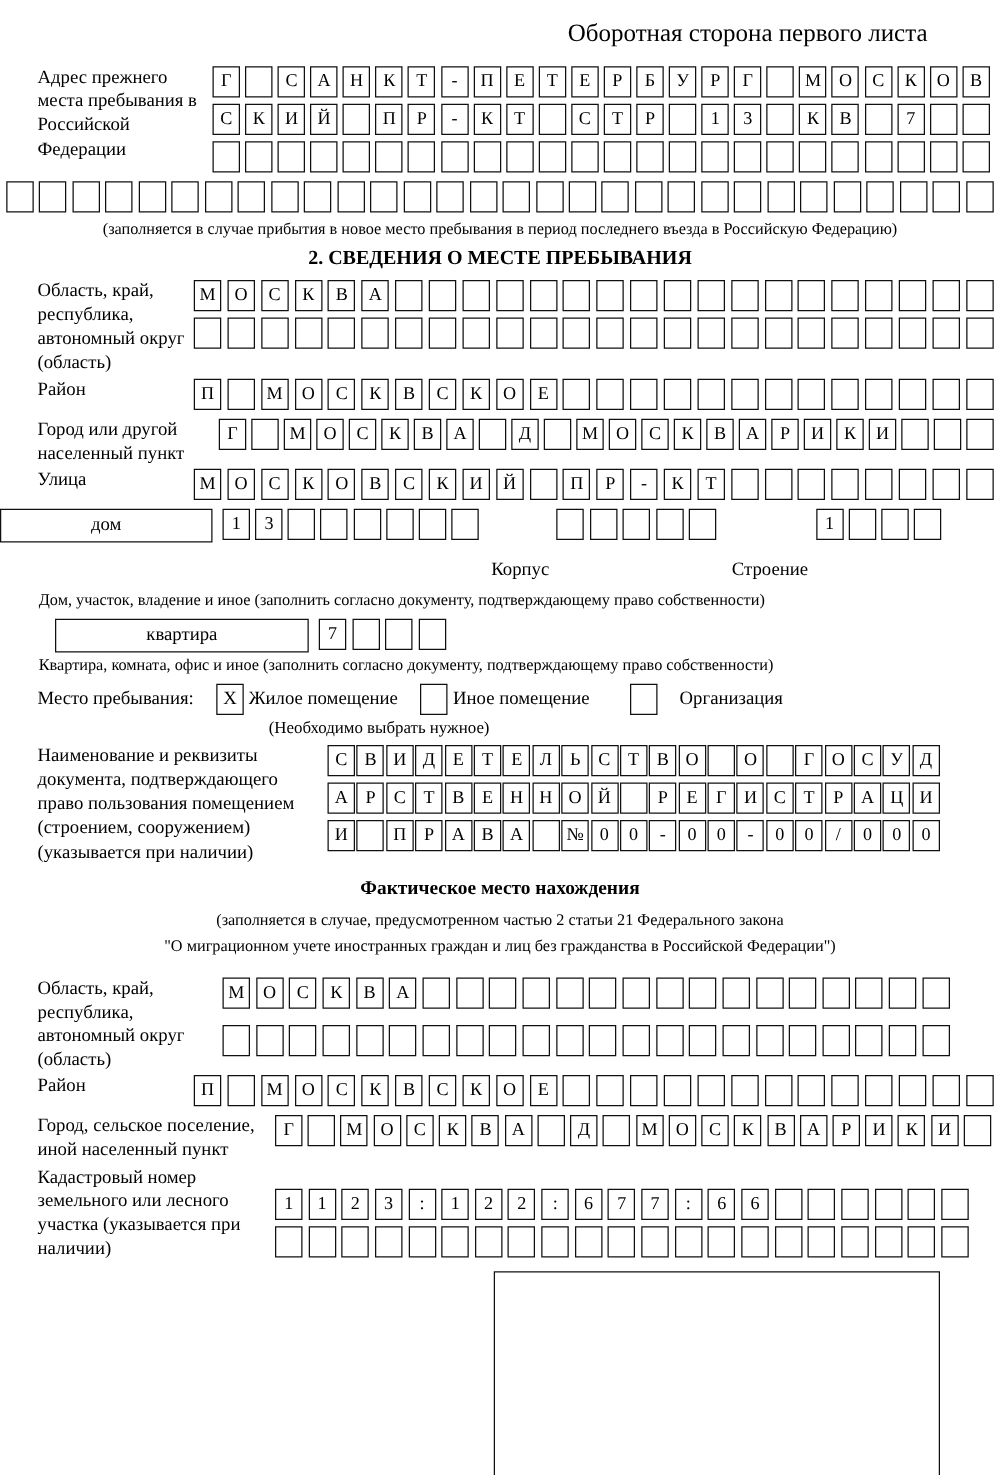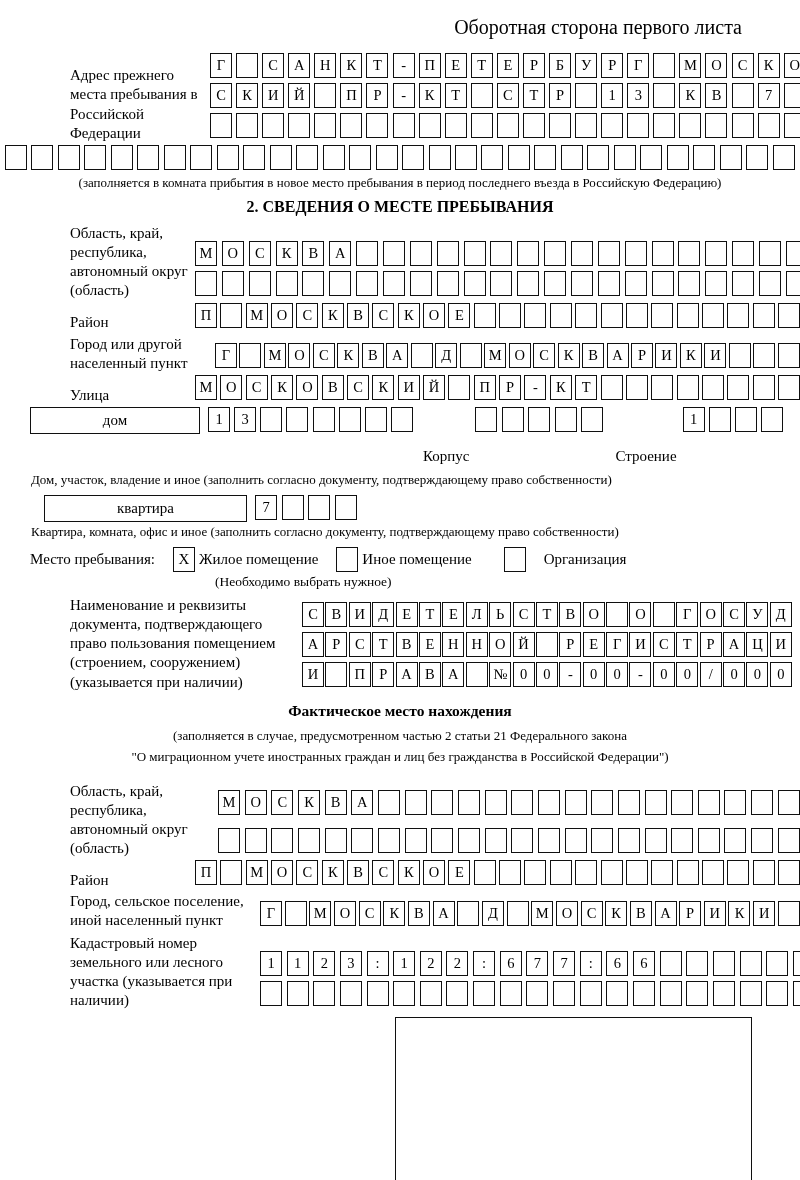--- a/index.html
+++ b/index.html
@@ -2,21 +2,21 @@
 <html><head>
 <meta charset="utf-8">
 <style>
   html,body{margin:0;padding:0;}
   body{
     width:800px;height:1180px;background:#ffffff;color:#000;
     font-family:"Liberation Serif","DejaVu Serif",serif;
     overflow:hidden;
   }
   .hdr{margin:16px 58px 14px 0;text-align:right;font-size:20px;padding-left:12px;}
-  .frow{display:flex;align-items:flex-end;padding-left:30px;margin-bottom:2px;margin-left:40px;}
+  .frow{display:flex;align-items:flex-start;padding-left:30px;margin-bottom:2px;}
   .lbl{font-size:15px;line-height:1.28;flex:0 0 auto;box-sizing:border-box;padding-right:6px;}
   .w140{width:140px}.w125{width:125px}.w145{width:145px}.w148{width:148px}.w190{width:190px}.w232{width:232px}
   .rowscol{display:flex;flex-direction:column;}
   .cells{display:flex;justify-content:space-between;margin-bottom:5px;}
   .cell{
     flex:0 0 22px;height:25px;box-sizing:border-box;border:1.6px solid #101010;
     display:flex;align-items:center;justify-content:center;
     font-size:14.5px;background:#fff;
   }
   .w622{width:622px}.w790{width:790px}.w640{width:640px}.w620{width:620px}
@@ -28,21 +28,21 @@
   .note.left{padding-left:31px;margin:1px 0 6px 0;}
   .sect-title{text-align:center;font-weight:bold;font-size:16px;margin:6px 0 8px 0;}
   .sub-title{text-align:center;font-weight:bold;font-size:15.5px;margin:10px 0 8px 0;}
   .widebox{
     box-sizing:border-box;border:1.6px solid #101010;height:27px;
     display:flex;align-items:center;justify-content:center;font-size:15px;background:#fff;
   }
   .housebox{width:170px;}
   .aptbox{width:203px;margin-left:12px;}
   .inline-lbl{font-size:15px;line-height:27px;white-space:nowrap;margin-top:36px;}
-  .hrow{display:flex;align-items:flex-start;padding-left:30px;margin-bottom:2px;}
+  .hrow{display:flex;align-items:flex-start;margin-bottom:2px;}
   .hrow .cells{margin-bottom:0;}
   .chk{
     flex:0 0 22px;width:22px;height:25px;box-sizing:border-box;border:1.6px solid #101010;
     display:flex;align-items:center;justify-content:center;font-size:15px;margin:0 4px;
   }
   .stayrow{display:flex;align-items:center;padding-left:30px;font-size:15px;margin-top:4px;}
   .stayrow .gap{width:14px;}
   .choose-note{margin-left:215px;margin-top:2px;margin-bottom:6px;font-size:13.5px;}
   .mark-box{
     box-sizing:border-box;border:1.7px solid #101010;width:357px;height:174px;
@@ -169,21 +169,21 @@
       <span class="cell"></span>
       <span class="cell"></span>
       <span class="cell"></span>
       <span class="cell"></span>
       <span class="cell"></span>
       <span class="cell"></span>
       <span class="cell"></span>
       <span class="cell"></span>
     </div>
 </div>
-<div class="note center">(заполняется в комната прибытия в новое место пребывания в период последнего въезда в Российскую Федерацию)</div>
+<div class="note center">(заполняется в случае прибытия в новое место пребывания в период последнего въезда в Российскую Федерацию)</div>
 
 <div class="sect-title">2. СВЕДЕНИЯ О МЕСТЕ ПРЕБЫВАНИЯ</div>
 
 <div class="frow">
   <div class="lbl w125">Область, край, республика, автономный округ (область)</div>
   <div class="rowscol">
     <div class="cells w640">
         <span class="cell">М</span>
         <span class="cell">О</span>
         <span class="cell">С</span>

